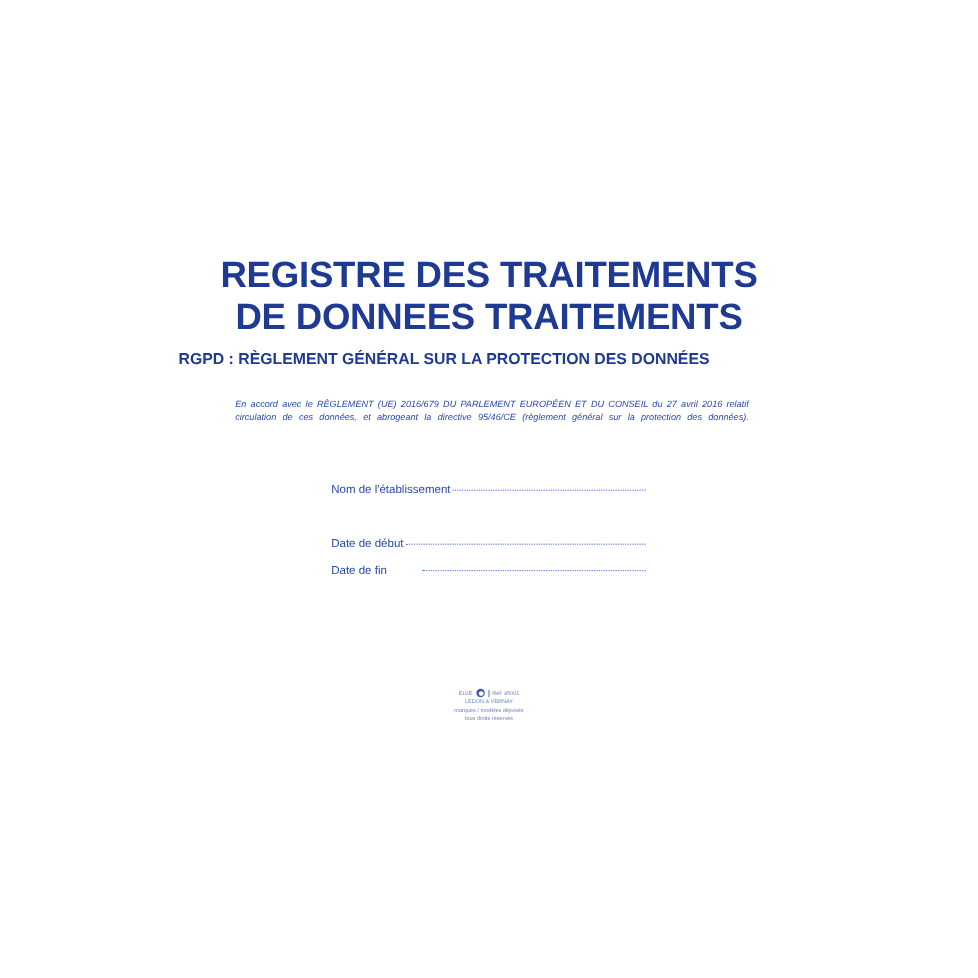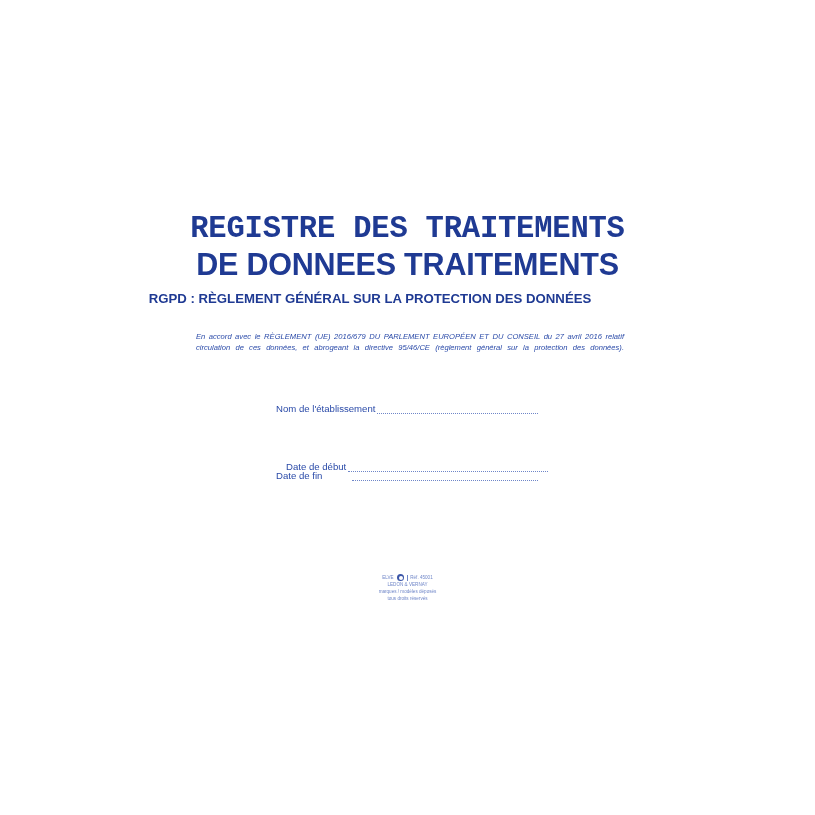--- a/index.html
+++ b/index.html
@@ -6,33 +6,33 @@
     body {
       width: 815px; height: 815px; background: #ffffff; position: relative; overflow: hidden;
       font-family: "Liberation Sans", sans-serif;
     }
     .page { position: absolute; left: 0; top: 0; width: 815px; height: 815px; }
     .title {
       position: absolute; left: 0; width: 815px; text-align: center;
       color: #1f3a93; font-weight: bold; font-size: 30.5px; letter-spacing: -0.2px;
       line-height: 36px;
     }
-    .title.l1 { top: 211px; font-family: Liberation Mono, monospace; }
+    .title.l1 { top: 211px; }
     .title.l2 { top: 246px; }
     .subtitle {
       position: absolute; top: 290px; left: 0; width: 740px; text-align: center;
       color: #1f3a93; font-weight: bold; font-size: 13.2px; line-height: 18px;
     }
     .intro {
       position: absolute; top: 332px; left: 196px; width: 428px;
       color: #2a4aa8; font-size: 7.6px; line-height: 10.6px; text-align: justify; font-style: italic;
     }
     .intro span { display: block; white-space: nowrap; text-align: justify; text-align-last: justify; }
     .field {
-      position: absolute; left: 276px; width: 262px; display: flex; align-items: flex-end;
+      position: absolute; left: 276px; width: 262px; display: flex; align-items: center;
       color: #2a4aa8; font-size: 9.6px; line-height: 13px;
     }
     .field .lbl { white-space: nowrap; padding-right: 2px; }
     .field .dots {
       flex: 1; border-bottom: 1px dotted #6f86c8; height: 0; margin-bottom: 1px;
     }
     .footer {
       position: absolute; top: 574px; left: 360px; width: 95px; text-align: center;
       color: #6f86c8; font-size: 4.6px; line-height: 7px;
     }
@@ -57,21 +57,21 @@
 
   <div class="intro">
     <span>En accord avec le RÈGLEMENT (UE) 2016/679 DU PARLEMENT EUROPÉEN ET DU CONSEIL du 27 avril 2016 relatif</span>
     <span>circulation de ces données, et abrogeant la directive 95/46/CE (règlement général sur la protection des données).</span>
   </div>
 
   <div class="field" style="top:402px;">
     <span class="lbl">Nom de l'établissement</span>
     <span class="dots"></span>
   </div>
-  <div class="field" style="top:460px;margin-left:10px;">
+  <div class="field" style="top:447px;">
     <span class="lbl">Date de début</span>
     <span class="dots"></span>
   </div>
   <div class="field" style="top:469px;gap:28px;">
     <span class="lbl">Date de fin</span>
     <span class="dots"></span>
   </div>
 
   <div class="footer">
     <div class="row1">

